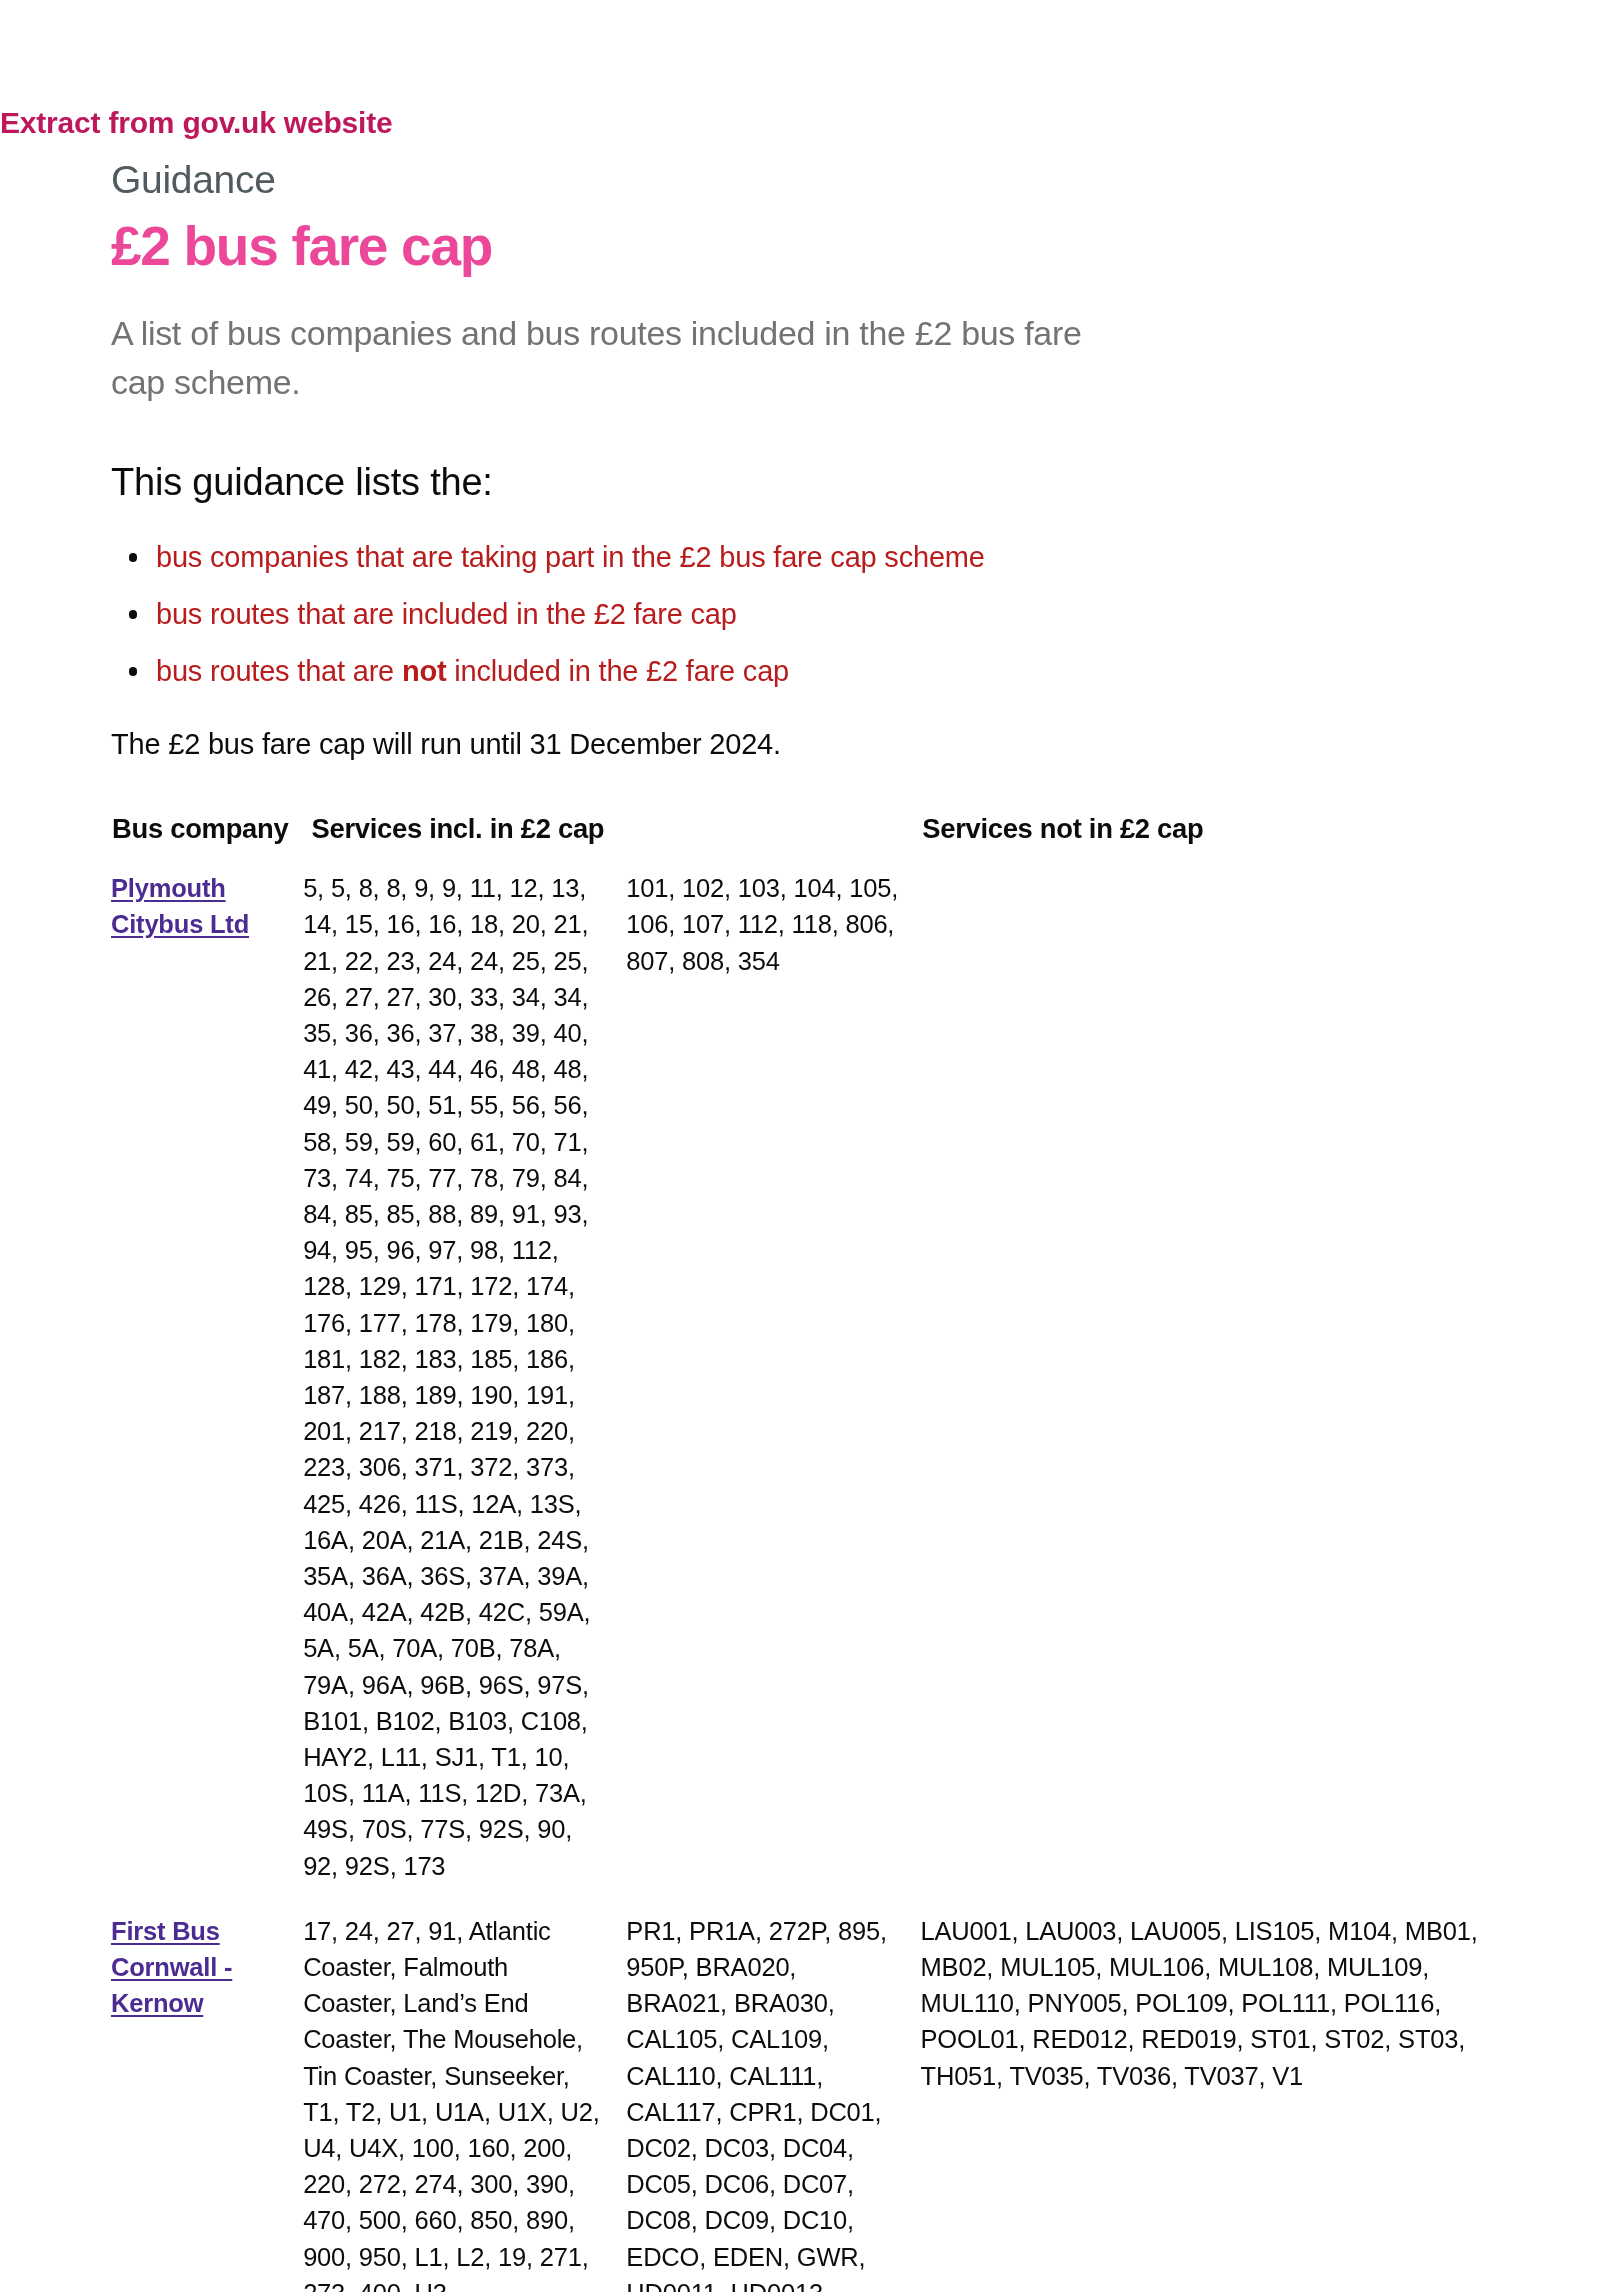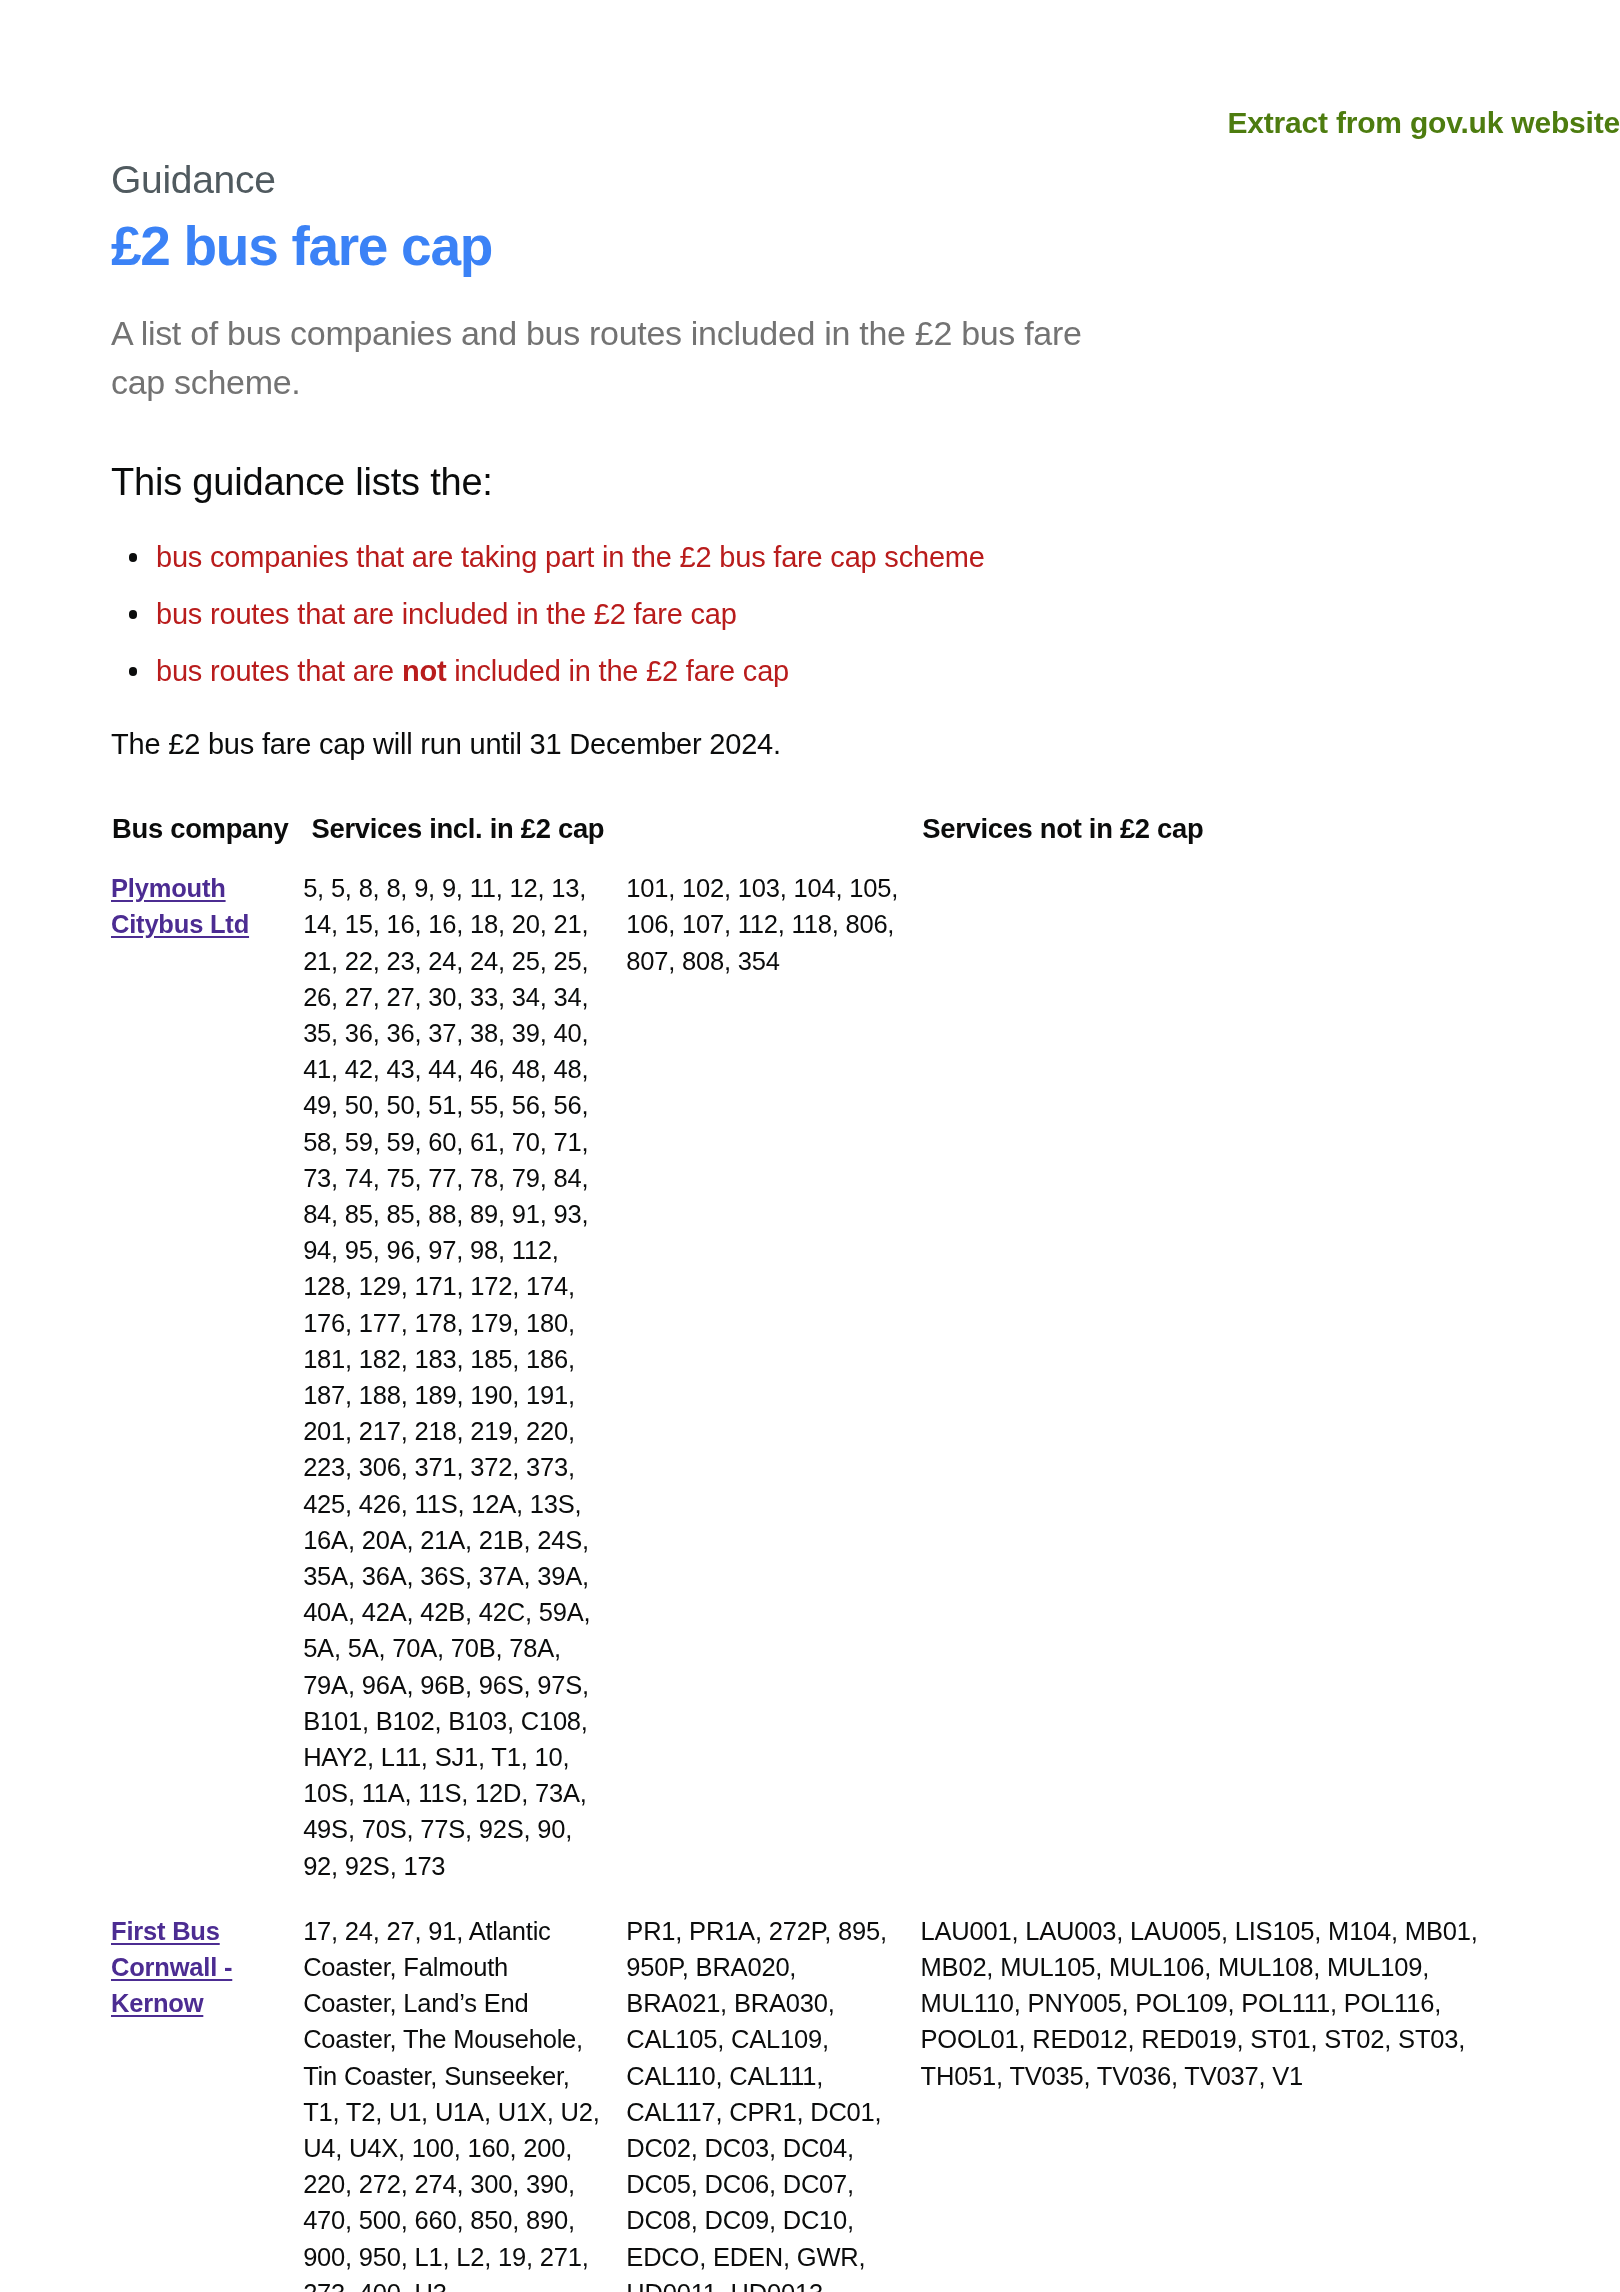--- a/index.html
+++ b/index.html
@@ -20,25 +20,25 @@
     overflow: hidden;
     box-sizing: border-box;
   }
 
   
   .extract-title {
     position: absolute;
     top: 106px;
     left: 0;
     width: 1620px;
-    text-align: right;
+    text-align: left;
     font-size: 30px;
     font-weight: bold;
     letter-spacing: -0.2px;
-    color: #4d7c0f;
+    color: #be185d;
   }
 
   
   .content {
     position: absolute;
     left: 111px;
     top: 157px;
     width: 1402px;
   }
 
@@ -49,21 +49,21 @@
     font-weight: 400;
     letter-spacing: -0.3px;
     margin: 0 0 13.7px 0;
   }
 
   h1.page-title {
     font-size: 55px;
     line-height: 1.1;
     font-weight: bold;
     letter-spacing: -1.3px;
-    color: #3b82f6;
+    color: #ec4899;
     margin: 0 0 33px 0;
   }
 
   p.lede {
     font-size: 34px;
     line-height: 1.42;
     font-weight: 400;
     letter-spacing: -0.3px;
     margin: 0 0 49px 0;
     max-width: 990px;

